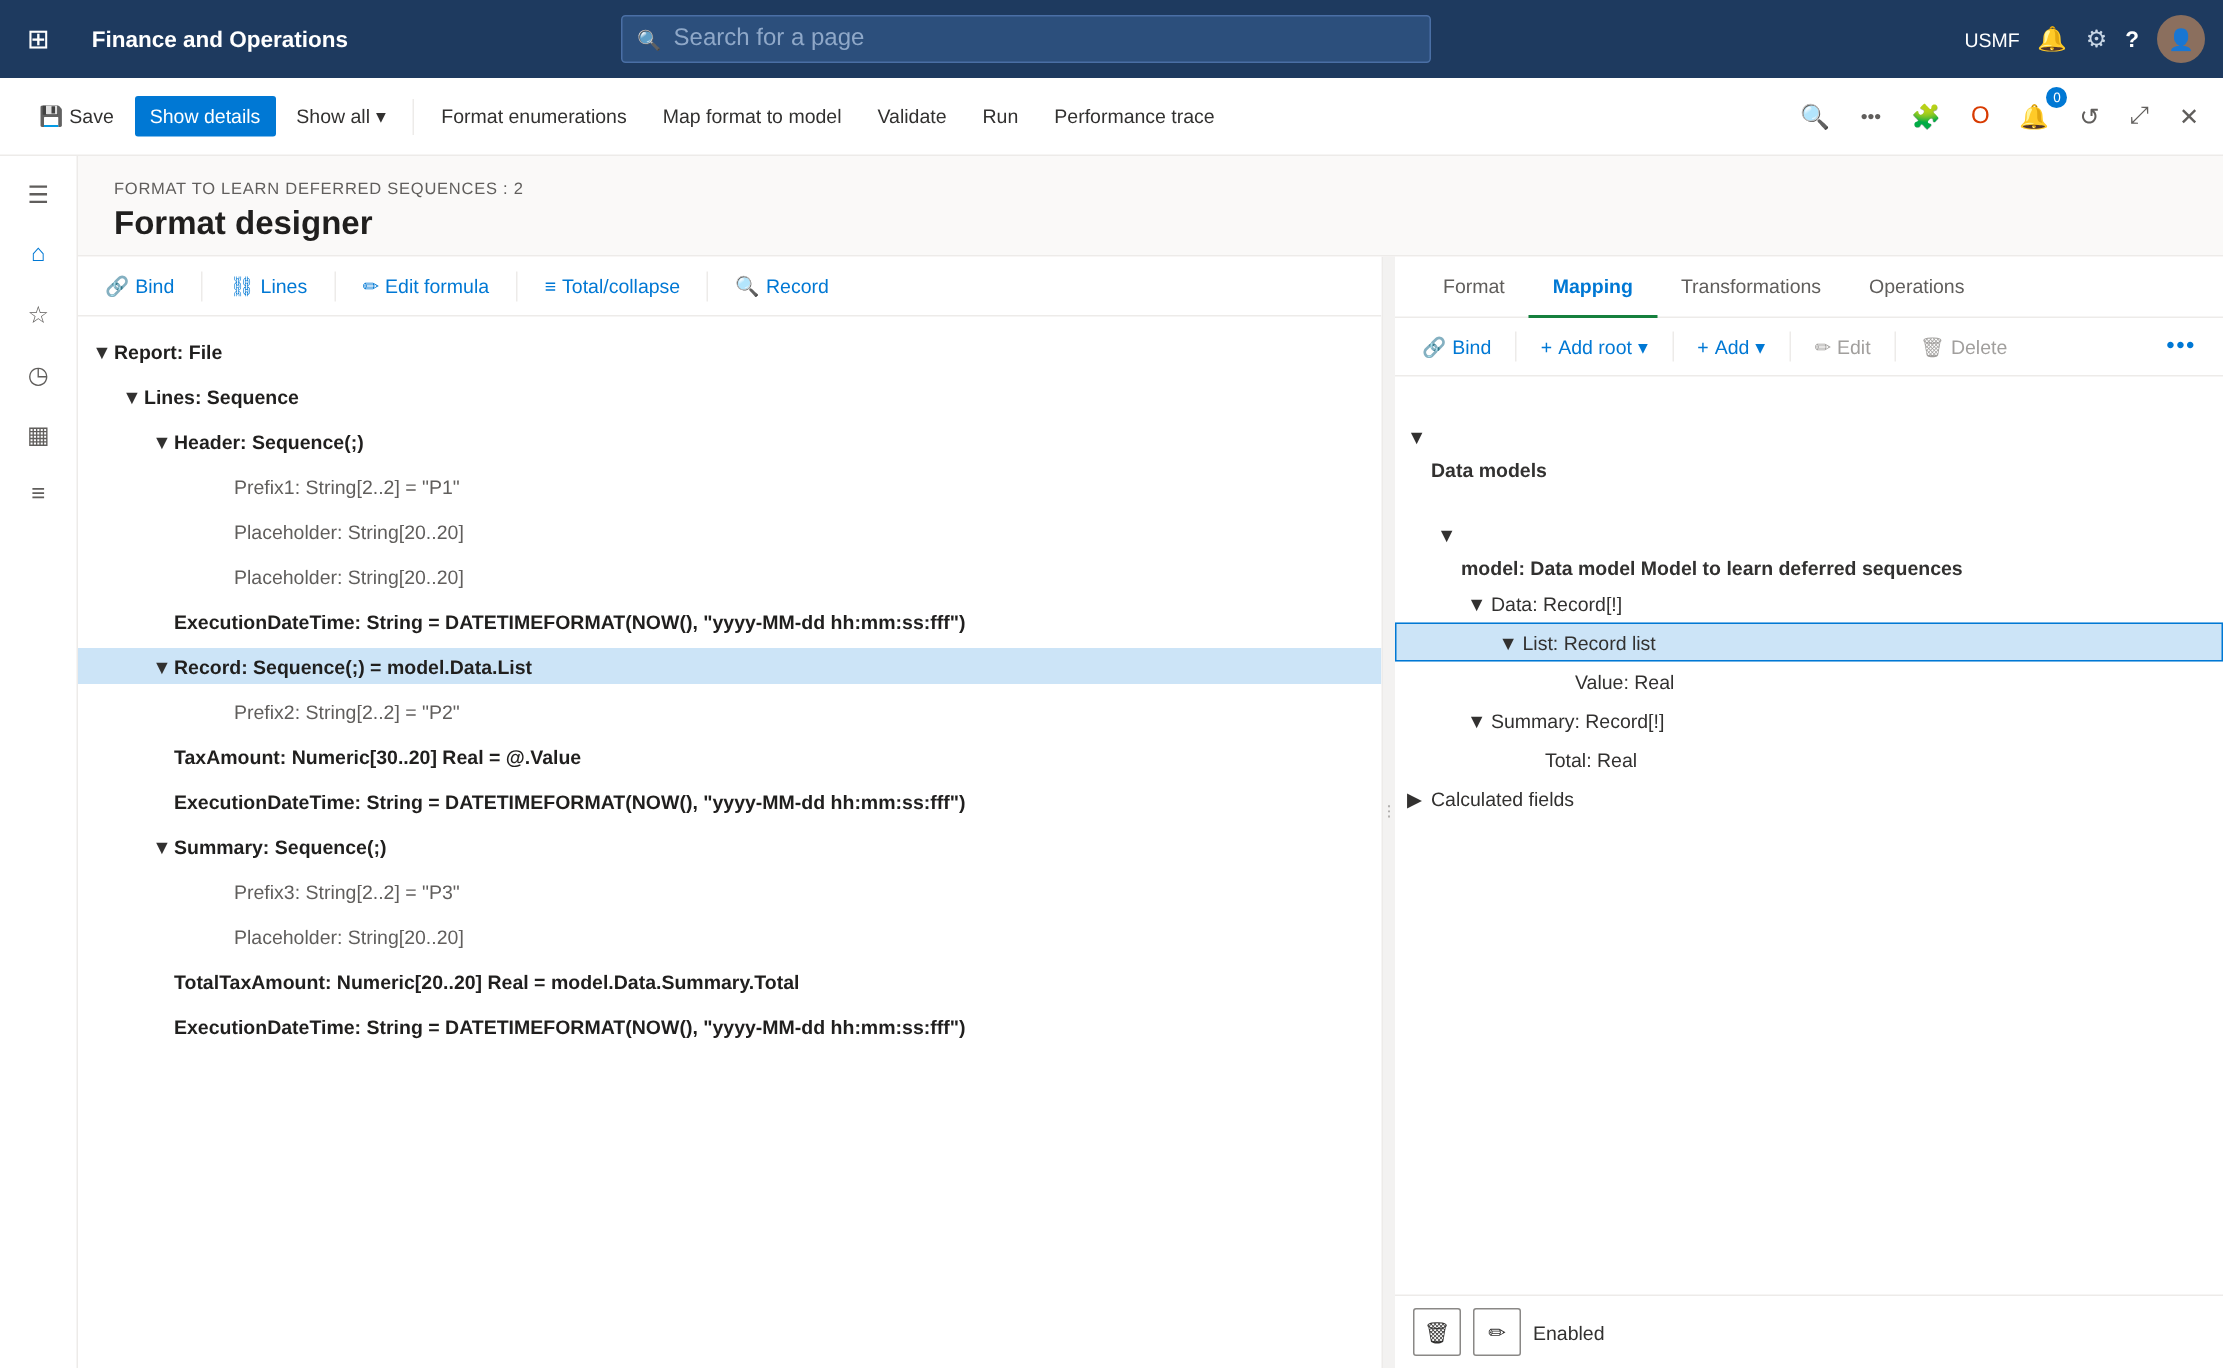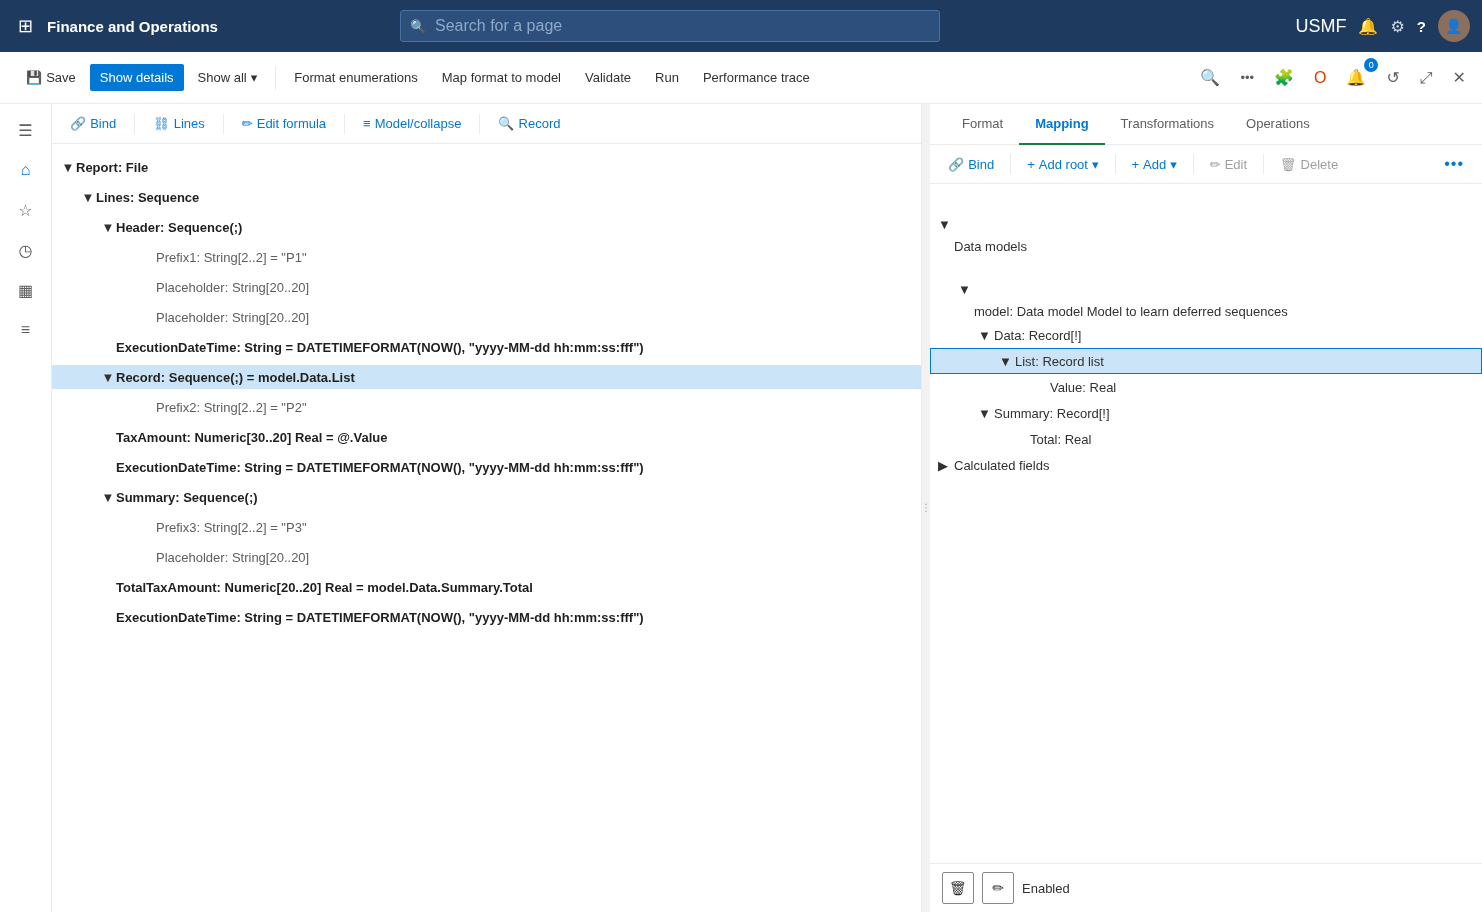--- a/index.html
+++ b/index.html
@@ -17,21 +17,21 @@
     .top-nav-grid {
       color: white;
       font-size: 18px;
       cursor: pointer;
       padding: 6px;
     }
     .top-nav-title {
       color: white;
       font-size: 15px;
       font-weight: 600;
-      margin-left: 0;
+      margin-left: 14px;
       white-space: nowrap;
     }
     .top-nav-search {
       flex: 1;
       max-width: 540px;
       margin: 0 auto;
       background: #2c4f7c;
       border: 1px solid #4a6fa5;
       border-radius: 3px;
       display: flex;
@@ -48,21 +48,21 @@
       outline: none;
       flex: 1;
     }
     .top-nav-search input::placeholder { color: #8fa8c8; }
     .top-nav-right {
       display: flex;
       align-items: center;
       gap: 12px;
       margin-left: auto;
     }
-    .top-nav-user { color: white; font-size: 18px; }
+    .top-nav-user { color: white; font-size: 13px; }
     .top-nav-icon { color: #c8d6e5; font-size: 16px; cursor: pointer; }
     .avatar {
       width: 32px; height: 32px; border-radius: 50%;
       background: #8b6f5e;
       display: flex; align-items: center; justify-content: center;
       color: white; font-size: 14px; cursor: pointer;
     }
     .notification-badge {
       position: relative; display: inline-flex; align-items: center; justify-content: center;
     }
@@ -267,21 +267,21 @@
     .rtree-content {
       display: flex;
       align-items: center;
       padding: 3px 8px;
       min-height: 26px;
       cursor: pointer;
     }
     .rtree-content.selected { background: #cce4f7; border: 1px solid #0078d4; }
     .rtree-toggle { width: 16px; flex-shrink: 0; display: inline-flex; align-items: center; }
     .rtree-label { font-size: 13px; color: #323130; }
-    .rtree-label.bold { font-weight: 400; margin-top: 44px; }
+    .rtree-label.bold { font-weight: 700; margin-top: 44px; }
 
     
     .right-bottom {
       border-top: 1px solid #edebe9;
       padding: 8px 12px;
       display: flex;
       align-items: center;
       gap: 8px;
       background: white;
     }
@@ -373,20 +373,24 @@
     <div class="sidebar-icon">☰</div>
     <div class="sidebar-icon active">⌂</div>
     <div class="sidebar-icon">☆</div>
     <div class="sidebar-icon">◷</div>
     <div class="sidebar-icon">▦</div>
     <div class="sidebar-icon">≡</div>
   </div>
 
   <div class="content-area">
 
+    <div class="page-header">
+      <div class="page-breadcrumb">FORMAT TO LEARN DEFERRED SEQUENCES : 2</div>
+      <div class="page-title">Format designer</div>
+    </div>
 
     <div class="designer-area">
 
       <div class="left-panel">
 
         <div class="designer-toolbar">
           <button class="designer-tool-btn">
             <span>🔗</span>
             <span>Bind</span>
           </button>
@@ -396,21 +400,21 @@
             <span>Lines</span>
           </button>
           <div class="designer-tool-separator"></div>
           <button class="designer-tool-btn">
             <span>✏</span>
             <span>Edit formula</span>
           </button>
           <div class="designer-tool-separator"></div>
           <button class="designer-tool-btn">
             <span>≡</span>
-            <span>Model/collapse</span>
+            <span>Total/collapse</span>
           </button>
           <div class="designer-tool-separator"></div>
           <button class="designer-tool-btn">
             <span>🔍</span>
             <span>Record</span>
           </button>
         </div>
 
         <div class="tree-area">
 

